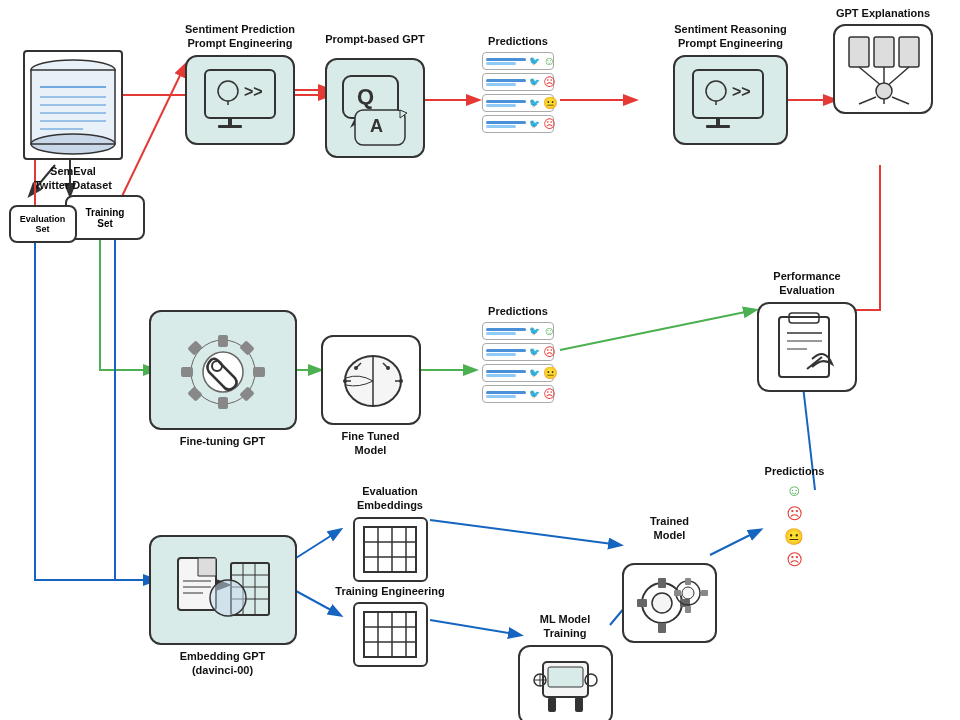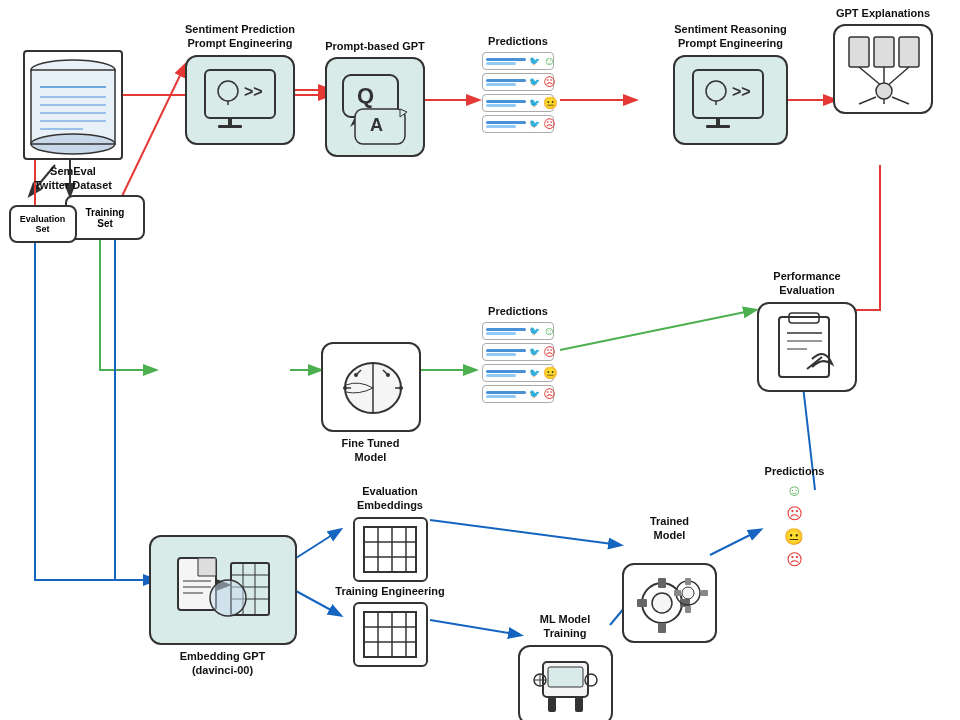--- a/index.html
+++ b/index.html
@@ -187,21 +187,21 @@
         <rect x="18" y="60" width="24" height="3" rx="1" fill="#333"></rect>
 
         <circle cx="28" cy="26" r="10" fill="none" stroke="#333" stroke-width="1.5"></circle>
         <line x1="28" y1="36" x2="28" y2="40" stroke="#333" stroke-width="1.5"></line>
 
         <text x="44" y="32" font-size="16" fill="#333" font-weight="bold">&gt;&gt;</text>
       </svg>
     </div>
   </div>
 
-  <div class="node" style="left:320px;top:35px;width:110px;">
+  <div class="node" style="left:320px;top:28px;width:110px;gap:8px;">
     <div class="label" style="margin-bottom:4px;">Prompt-based GPT</div>
     <div class="box box-teal" style="width:100px;height:100px;border-radius:12px;">
       <svg width="80" height="80">
 
         <rect x="8" y="8" width="55" height="42" rx="8" fill="none" stroke="#333" stroke-width="2"></rect>
         <polygon points="20,50 15,60 30,50" fill="#333"></polygon>
         <text x="22" y="36" font-size="22" fill="#333" font-weight="bold">Q</text>
 
         <rect x="20" y="42" width="50" height="35" rx="8" fill="#d8ebe8" stroke="#333" stroke-width="1.5"></rect>
         <polygon points="65,50 72,45 65,42" fill="#d8ebe8" stroke="#333" stroke-width="1"></polygon>
@@ -295,22 +295,45 @@
         <line x1="20" y1="24" x2="55" y2="24" stroke="#333" stroke-width="1.5"></line>
         <line x1="20" y1="32" x2="55" y2="32" stroke="#333" stroke-width="1"></line>
         <line x1="20" y1="40" x2="40" y2="40" stroke="#333" stroke-width="1"></line>
 
         <path d="M45,50 Q58,38 65,55 Q55,48 45,58" fill="none" stroke="#333" stroke-width="2"></path>
         <line x1="40" y1="60" x2="55" y2="48" stroke="#333" stroke-width="2"></line>
       </svg>
     </div>
   </div>
 
-
-  <div class="node" style="left:318px;top:342px;width:105px;">
+  <div class="node" style="left:145px;top:310px;width:155px;">
+    <div class="box box-teal" style="width:148px;height:120px;border-radius:12px;">
+      <svg width="120" height="100">
+
+        <circle cx="60" cy="52" r="32" fill="#d8ebe8" stroke="#666" stroke-width="1"></circle>
+        <circle cx="60" cy="52" r="20" fill="#fff" stroke="#666" stroke-width="1.5"></circle>
+
+        <rect x="55" y="15" width="10" height="12" rx="2" fill="#888"></rect>
+        <rect x="55" y="77" width="10" height="12" rx="2" fill="#888"></rect>
+        <rect x="18" y="47" width="12" height="10" rx="2" fill="#888"></rect>
+        <rect x="90" y="47" width="12" height="10" rx="2" fill="#888"></rect>
+
+        <rect x="27" y="22" width="10" height="12" rx="2" fill="#888" transform="rotate(45 32 28)"></rect>
+        <rect x="79" y="22" width="10" height="12" rx="2" fill="#888" transform="rotate(-45 84 28)"></rect>
+        <rect x="27" y="68" width="10" height="12" rx="2" fill="#888" transform="rotate(-45 32 74)"></rect>
+        <rect x="79" y="68" width="10" height="12" rx="2" fill="#888" transform="rotate(45 84 74)"></rect>
+
+        <path d="M48,40 Q52,36 58,44 L72,58 Q76,64 70,68 Q64,72 60,66 L46,52 Q42,46 48,40Z" fill="none" stroke="#333" stroke-width="2.5"></path>
+        <circle cx="54" cy="46" r="5" fill="none" stroke="#333" stroke-width="2"></circle>
+      </svg>
+    </div>
+    <div class="label">Fine-tuning GPT</div>
+  </div>
+
+  <div class="node" style="left:318px;top:335px;width:105px;">
     <div class="box" style="width:100px;height:90px;border-radius:12px;">
       <svg width="80" height="75">
 
         <ellipse cx="42" cy="38" rx="28" ry="25" fill="#f5f5f5" stroke="#333" stroke-width="2"></ellipse>
 
         <path d="M42,13 Q42,38 42,63" fill="none" stroke="#333" stroke-width="1.5"></path>
         <path d="M15,35 Q28,30 42,38" fill="none" stroke="#333" stroke-width="1"></path>
         <path d="M15,42 Q28,45 42,38" fill="none" stroke="#333" stroke-width="1"></path>
 
         <line x1="30" y1="20" x2="25" y2="25" stroke="#333" stroke-width="1.5"></line>

